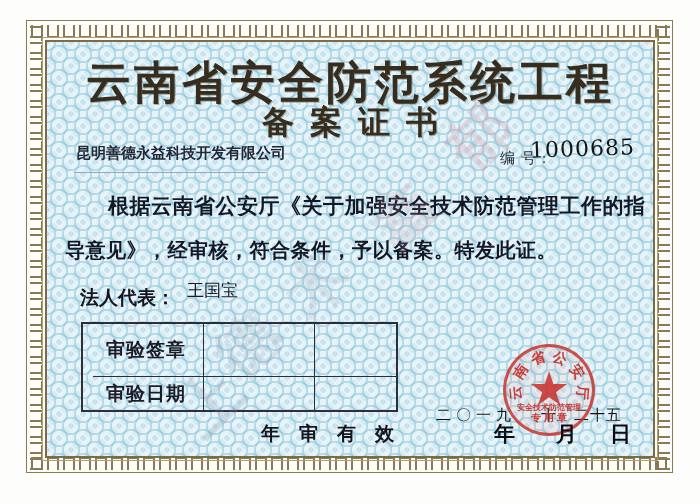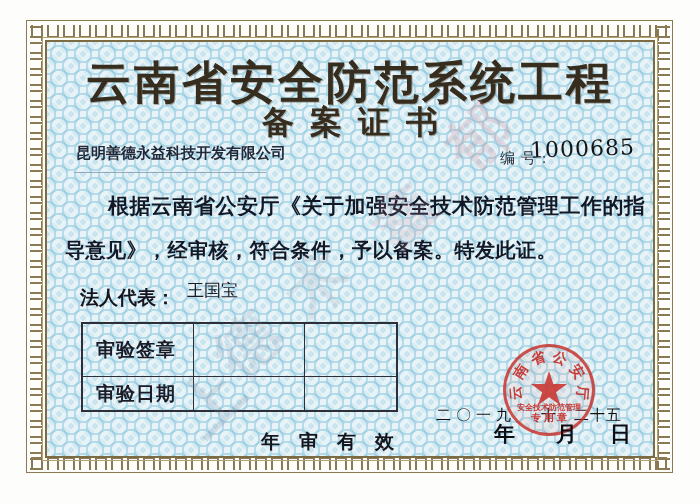--- a/index.html
+++ b/index.html
@@ -65,27 +65,27 @@
   .company-underline{left:74px;top:172px;width:192px;height:1px;background:#94aabc;}
   .num-label{left:484px;top:149px;font-size:15px;letter-spacing:6px;color:#2a2f3a;margin-left:16px;}
   .num-value{left:530px;top:136px;font-size:22px;letter-spacing:1px;color:#141414;
     font-family:"DejaVu Serif",serif;transform:rotate(-2deg);}
   .body-line1{left:108px;top:192px;font-size:21px;font-weight:bold;color:#121826;letter-spacing:.5px;}
   .body-line2{left:65px;top:237px;font-size:20px;font-weight:bold;color:#121826;letter-spacing:.5px;}
   .legal-label{left:80px;top:285px;font-size:19px;font-weight:bold;color:#15151f;}
   .legal-name{left:187px;top:279px;font-size:17px;color:#1c1c26;text-align:right;}
   
   .rtable{left:81px;top:322px;width:317px;height:90px;border:2px solid #2e2e38;
-    display:grid;grid-template-columns:111px 111px 1fr;grid-template-rows:53px 1fr;}
+    display:grid;grid-template-columns:111px 111px 1fr;grid-template-rows:53px 1fr;padding-left:10px;}
   .rtable .cell{border-right:1.5px solid #2e2e38;border-bottom:1.5px solid #2e2e38;
     display:flex;align-items:center;padding-left:13px;}
   .rtable .cell.last-col{border-right:none;}
   .rtable .cell.last-row{border-bottom:none;}
   .rtable .rlabel{font-size:19px;font-weight:bold;color:#1c1c28;letter-spacing:1px;}
-  .annual{left:261px;top:421px;font-size:19px;font-weight:bold;letter-spacing:19px;color:#15151d;margin-top:8px;}
+  .annual{left:261px;top:421px;font-size:19px;font-weight:bold;letter-spacing:19px;color:#15151d;}
   
   .d-year{left:436px;top:406px;font-size:15px;letter-spacing:5px;color:#111;z-index:12;}
   .d-month{left:541px;top:406px;font-size:15px;color:#111;z-index:12;}
   .d-day{left:574px;top:406px;font-size:15px;letter-spacing:1px;color:#111;z-index:12;}
   .ymd{font-size:21px;font-weight:bold;color:#0d0d13;z-index:30;}
   .ymd-y{left:494px;top:420px;}
   .ymd-m{left:556px;top:420px;}
   .ymd-d{left:610px;top:420px;}
   
   .wm{position:absolute;z-index:15;font-size:62px;font-weight:bold;transform:rotate(-45deg);

